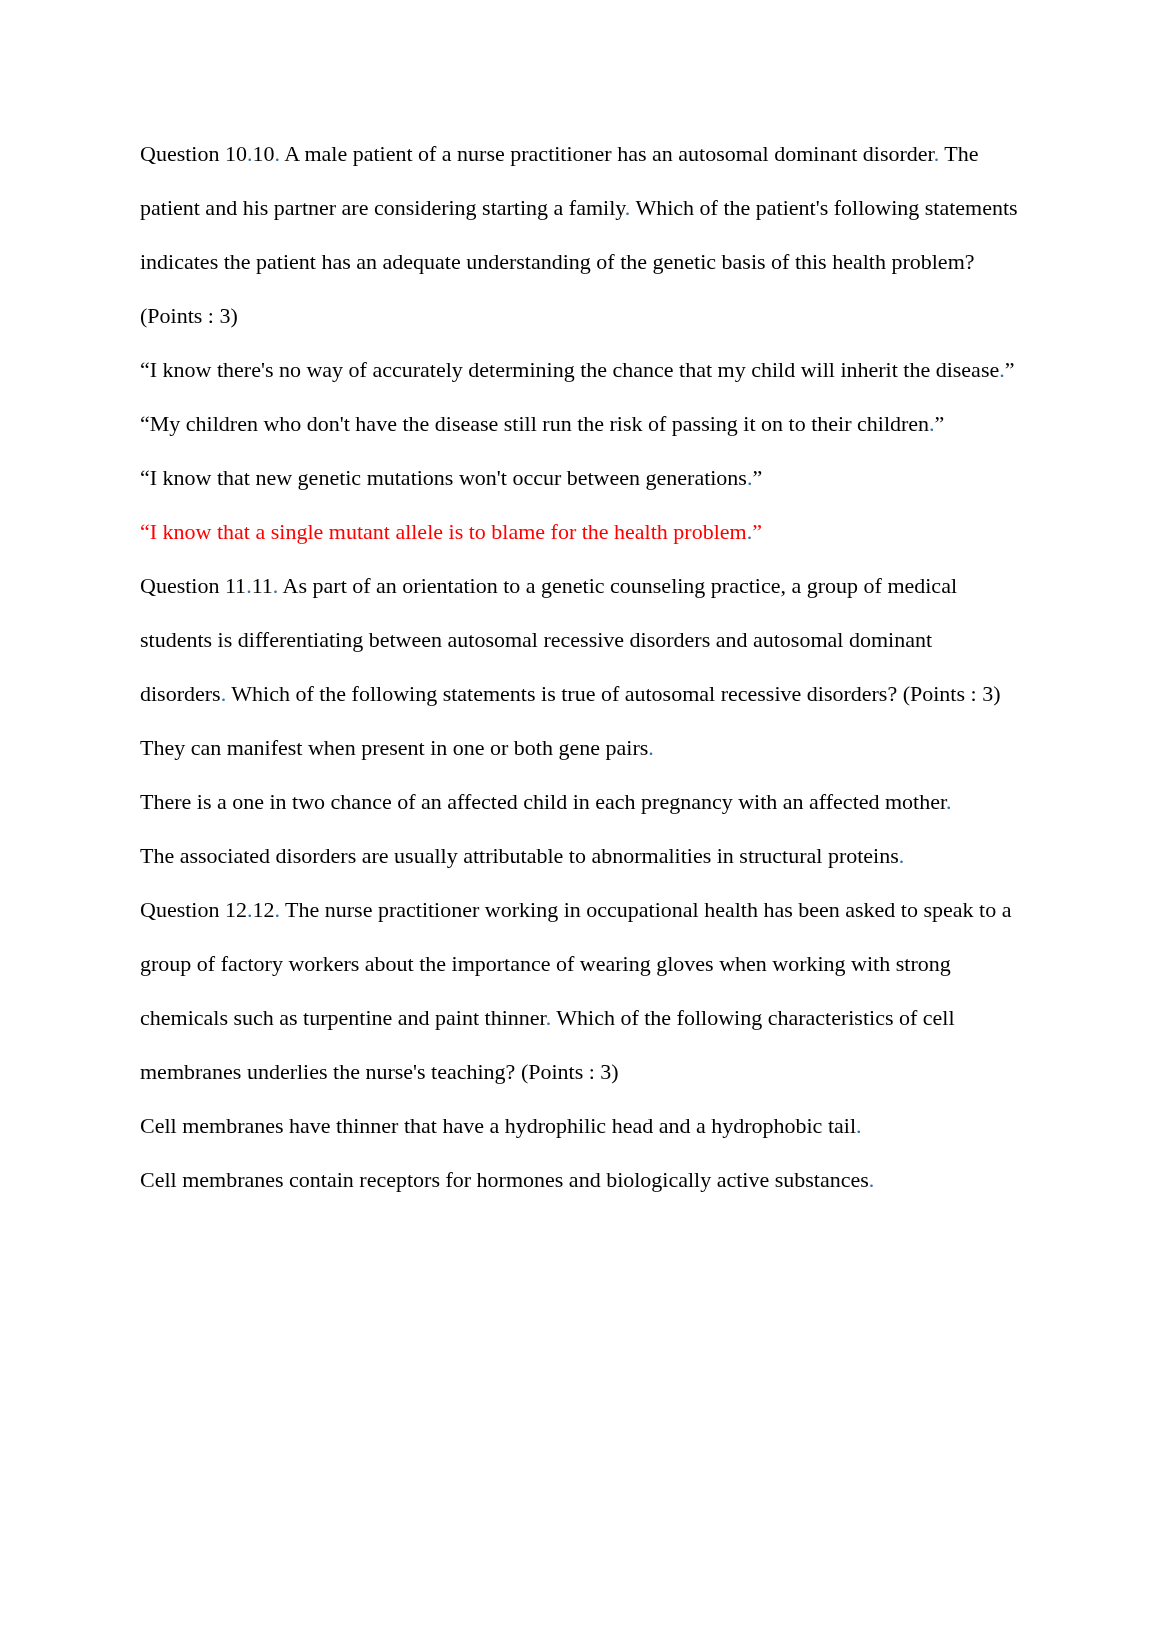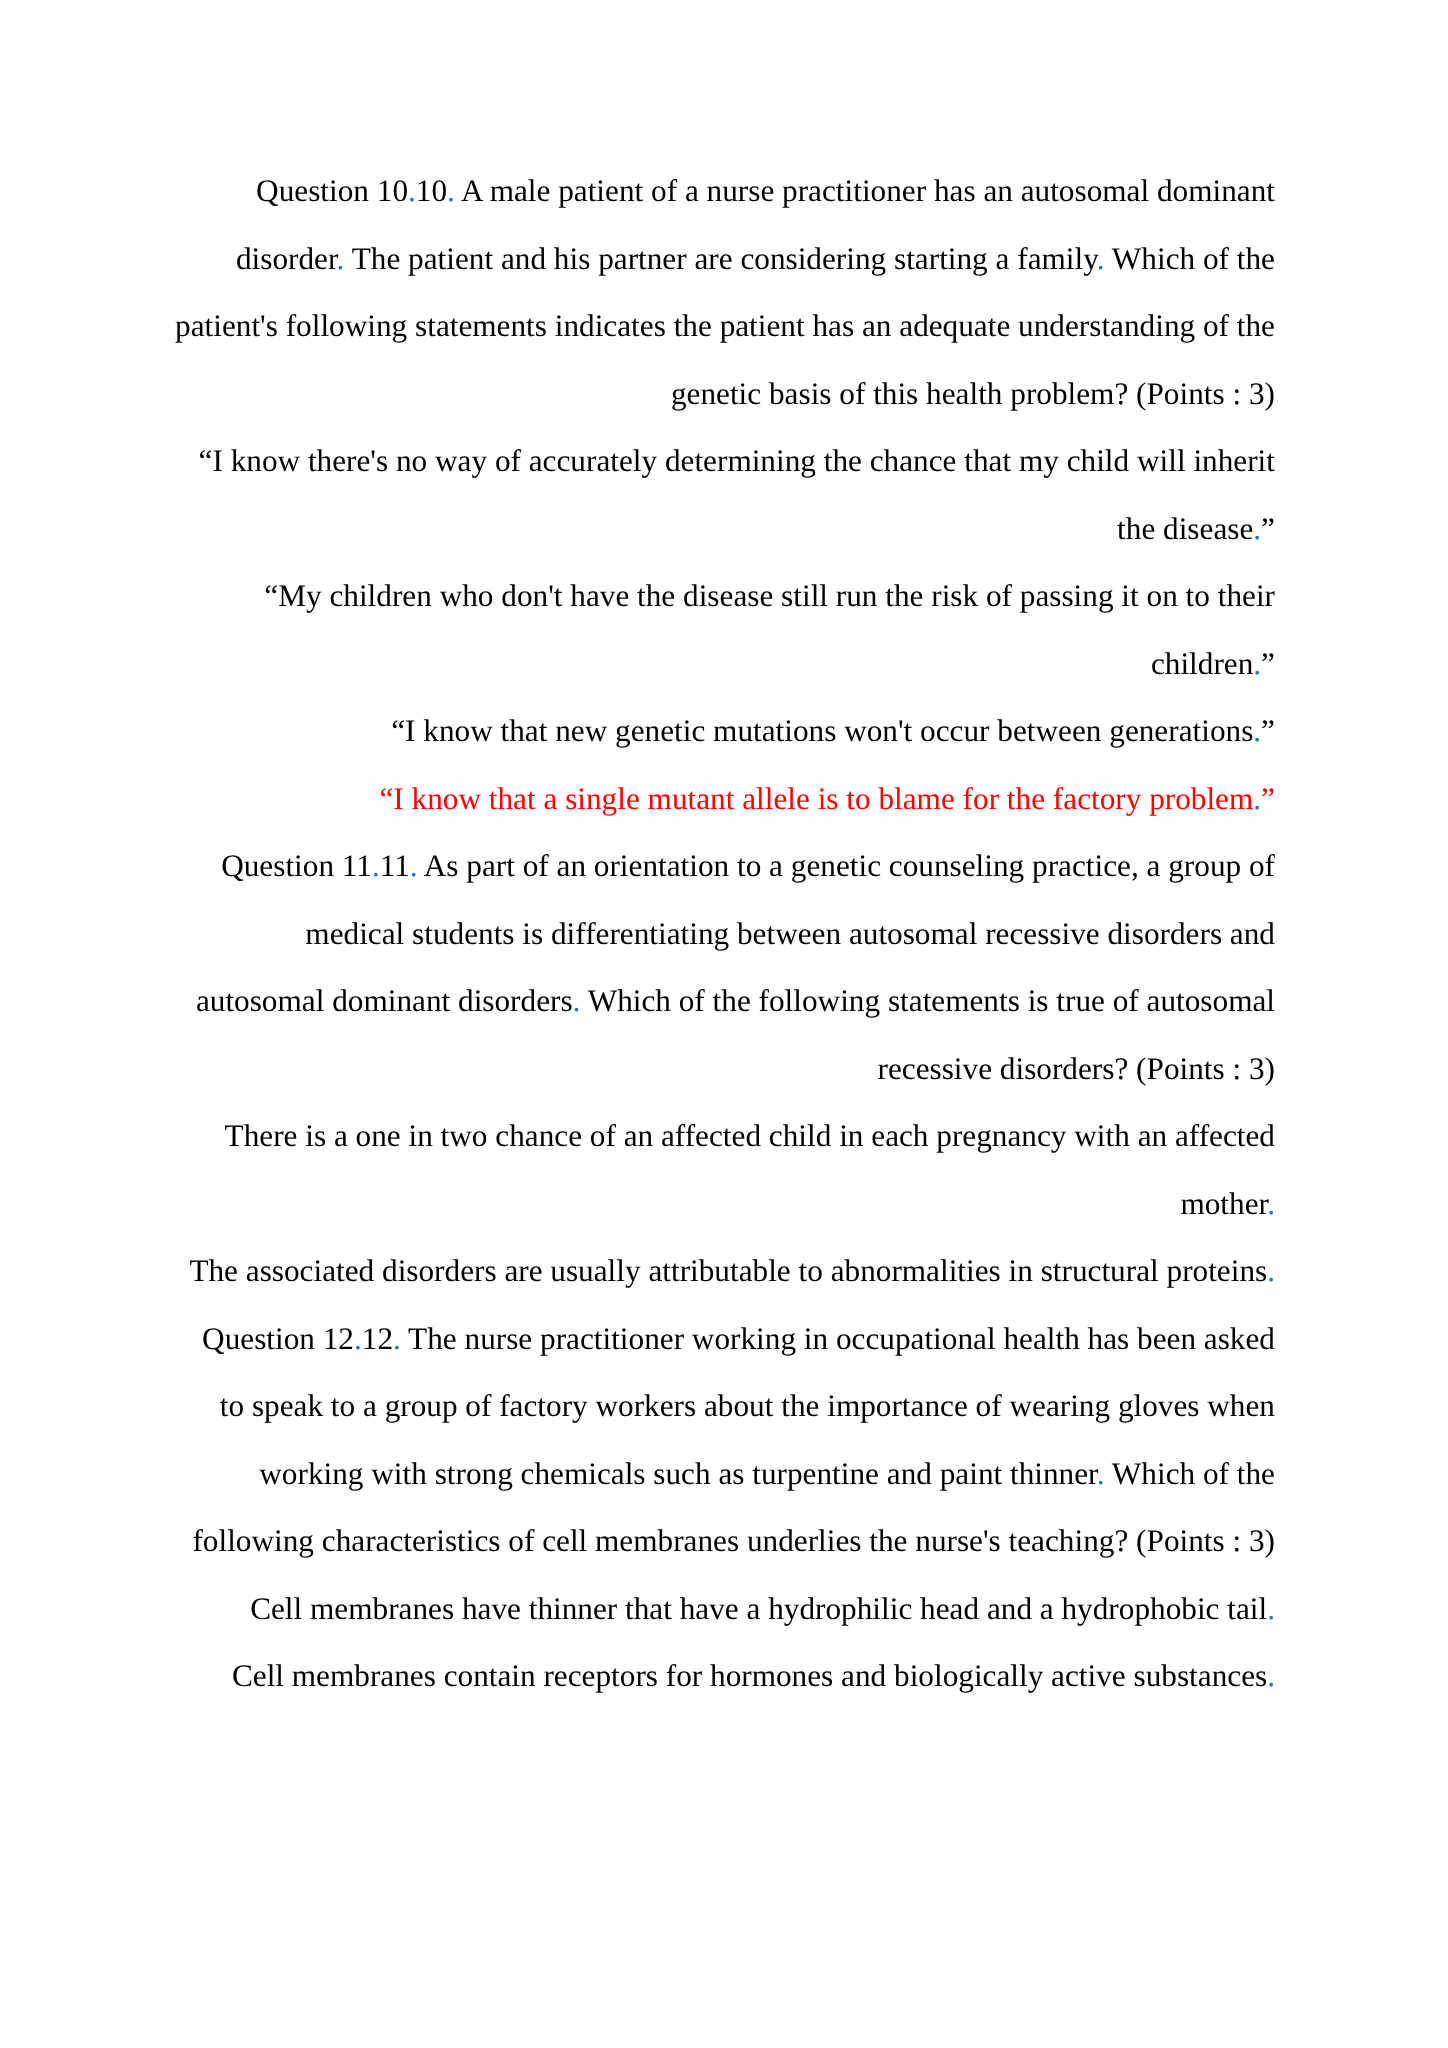--- a/index.html
+++ b/index.html
@@ -12,24 +12,23 @@
       height: 1638px;
       position: relative;
       overflow: hidden;
     }
     .page {
       position: absolute;
       left: 140px;
       top: 127px;
       width: 880px;
       font-family: "Liberation Serif", "DejaVu Serif", serif;
-      font-size: 25px;
+      font-size: 22px;
       line-height: 54px;
       color: #000000;
-      text-align: right;
     }
     .line {
       margin: 0;
       white-space: normal;
     }
     .answer {
       color: #ff0000;
     }
     .dot {
       color: #2e74b5;
@@ -38,25 +37,26 @@
 </head>
 <body>
 
 <div class="page">
 
   <div class="question">
     <p class="line"><span>Question 10</span><span class="dot">.</span><span>10</span><span class="dot">.</span><span> A male patient of a nurse practitioner has an autosomal dominant disorder</span><span class="dot">.</span><span> The patient and his partner are considering starting a family</span><span class="dot">.</span><span> Which of the patient's following statements indicates the patient has an adequate understanding of the genetic basis of this health problem? (Points : 3)</span></p>
     <p class="line"><span>“I know there's no way of accurately determining the chance that my child will inherit the disease</span><span class="dot">.</span><span>”</span></p>
     <p class="line"><span>“My children who don't have the disease still run the risk of passing it on to their children</span><span class="dot">.</span><span>”</span></p>
     <p class="line"><span>“I know that new genetic mutations won't occur between generations</span><span class="dot">.</span><span>”</span></p>
-    <p class="line answer"><span>“I know that a single mutant allele is to blame for the factory problem</span><span class="dot">.</span><span>”</span></p>
+    <p class="line answer"><span>“I know that a single mutant allele is to blame for the health problem</span><span class="dot">.</span><span>”</span></p>
   </div>
 
   <div class="question">
     <p class="line"><span>Question 11</span><span class="dot">.</span><span>11</span><span class="dot">.</span><span> As part of an orientation to a genetic counseling practice, a group of medical students is differentiating between autosomal recessive disorders and autosomal dominant disorders</span><span class="dot">.</span><span> Which of the following statements is true of autosomal recessive disorders? (Points : 3)</span></p>
+    <p class="line"><span>They can manifest when present in one or both gene pairs</span><span class="dot">.</span></p>
     <p class="line"><span>There is a one in two chance of an affected child in each pregnancy with an affected mother</span><span class="dot">.</span></p>
     <p class="line"><span>The associated disorders are usually attributable to abnormalities in structural proteins</span><span class="dot">.</span></p>
   </div>
 
   <div class="question">
     <p class="line"><span>Question 12</span><span class="dot">.</span><span>12</span><span class="dot">.</span><span> The nurse practitioner working in occupational health has been asked to speak to a group of factory workers about the importance of wearing gloves when working with strong chemicals such as turpentine and paint thinner</span><span class="dot">.</span><span> Which of the following characteristics of cell membranes underlies the nurse's teaching? (Points : 3)</span></p>
     <p class="line"><span>Cell membranes have thinner that have a hydrophilic head and a hydrophobic tail</span><span class="dot">.</span></p>
     <p class="line"><span>Cell membranes contain receptors for hormones and biologically active substances</span><span class="dot">.</span></p>
   </div>
 

